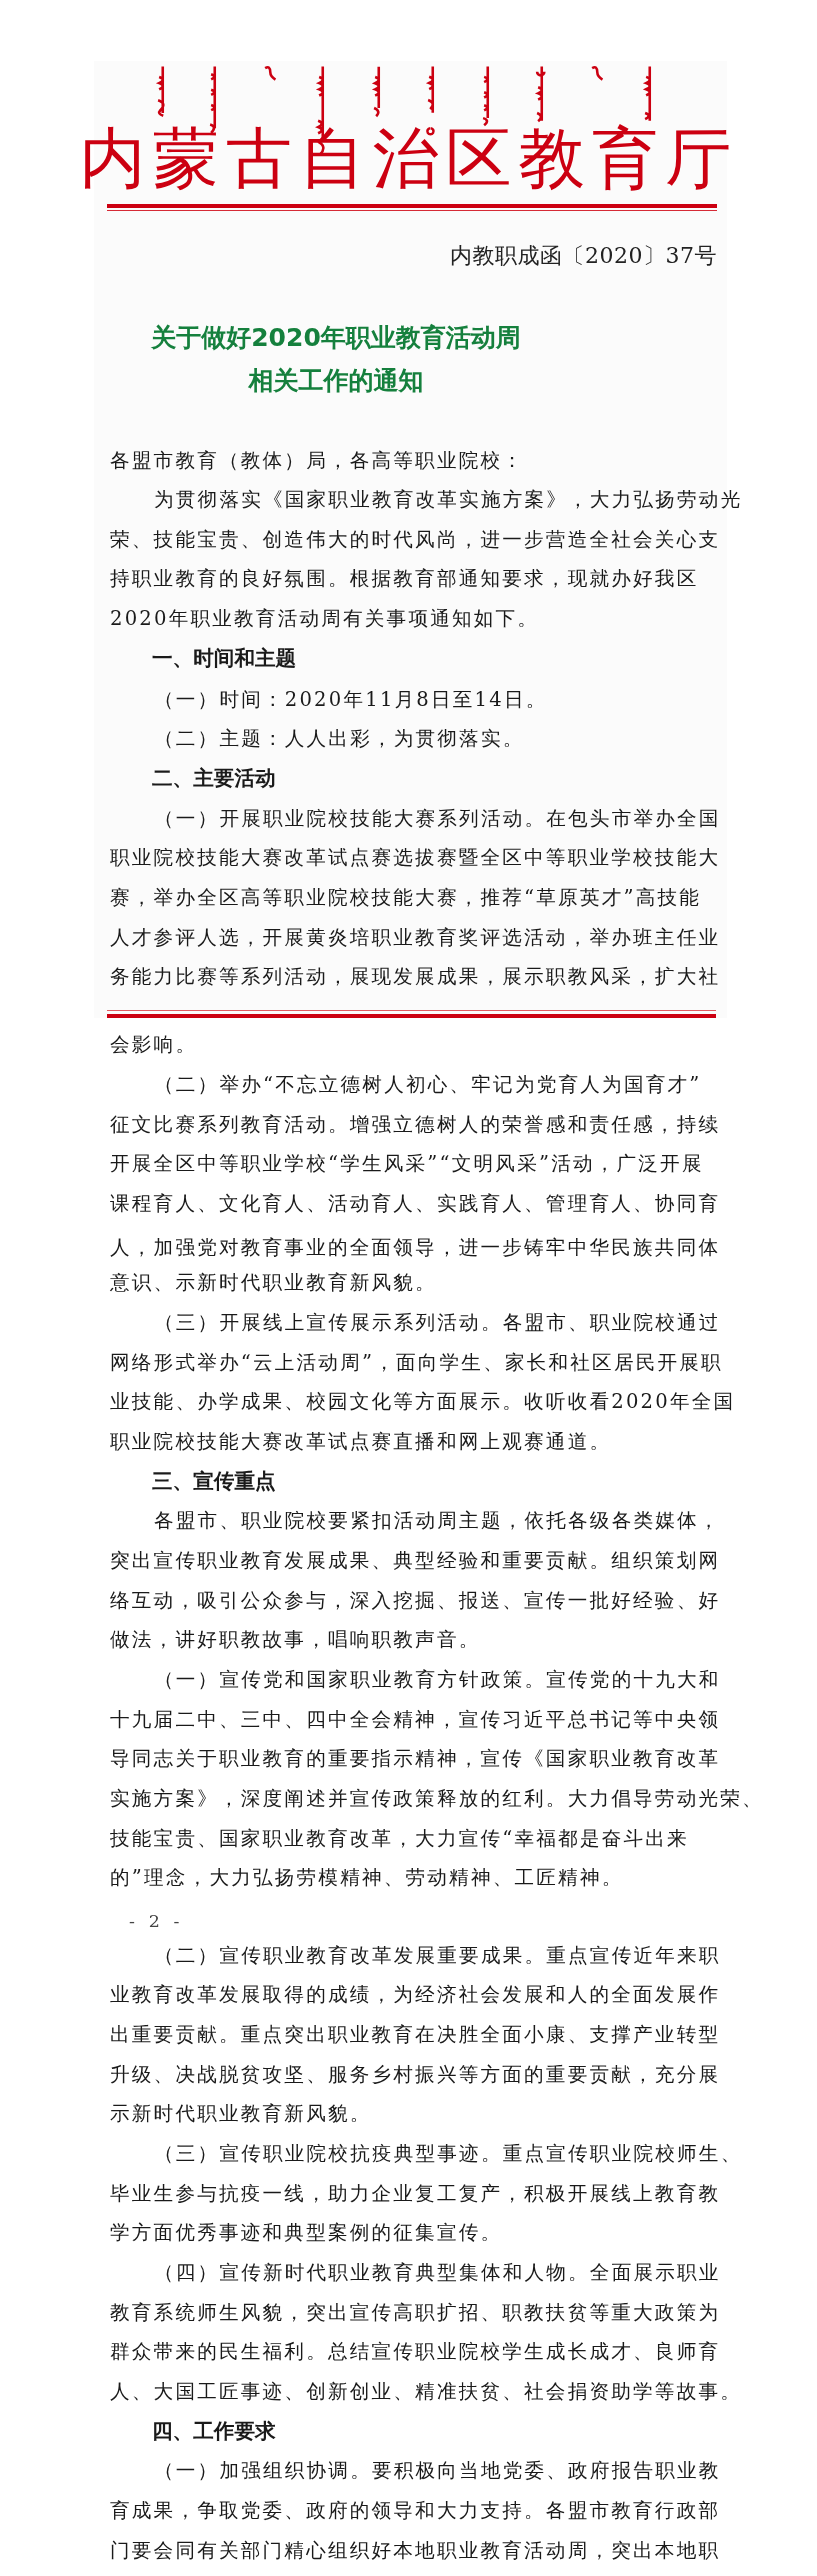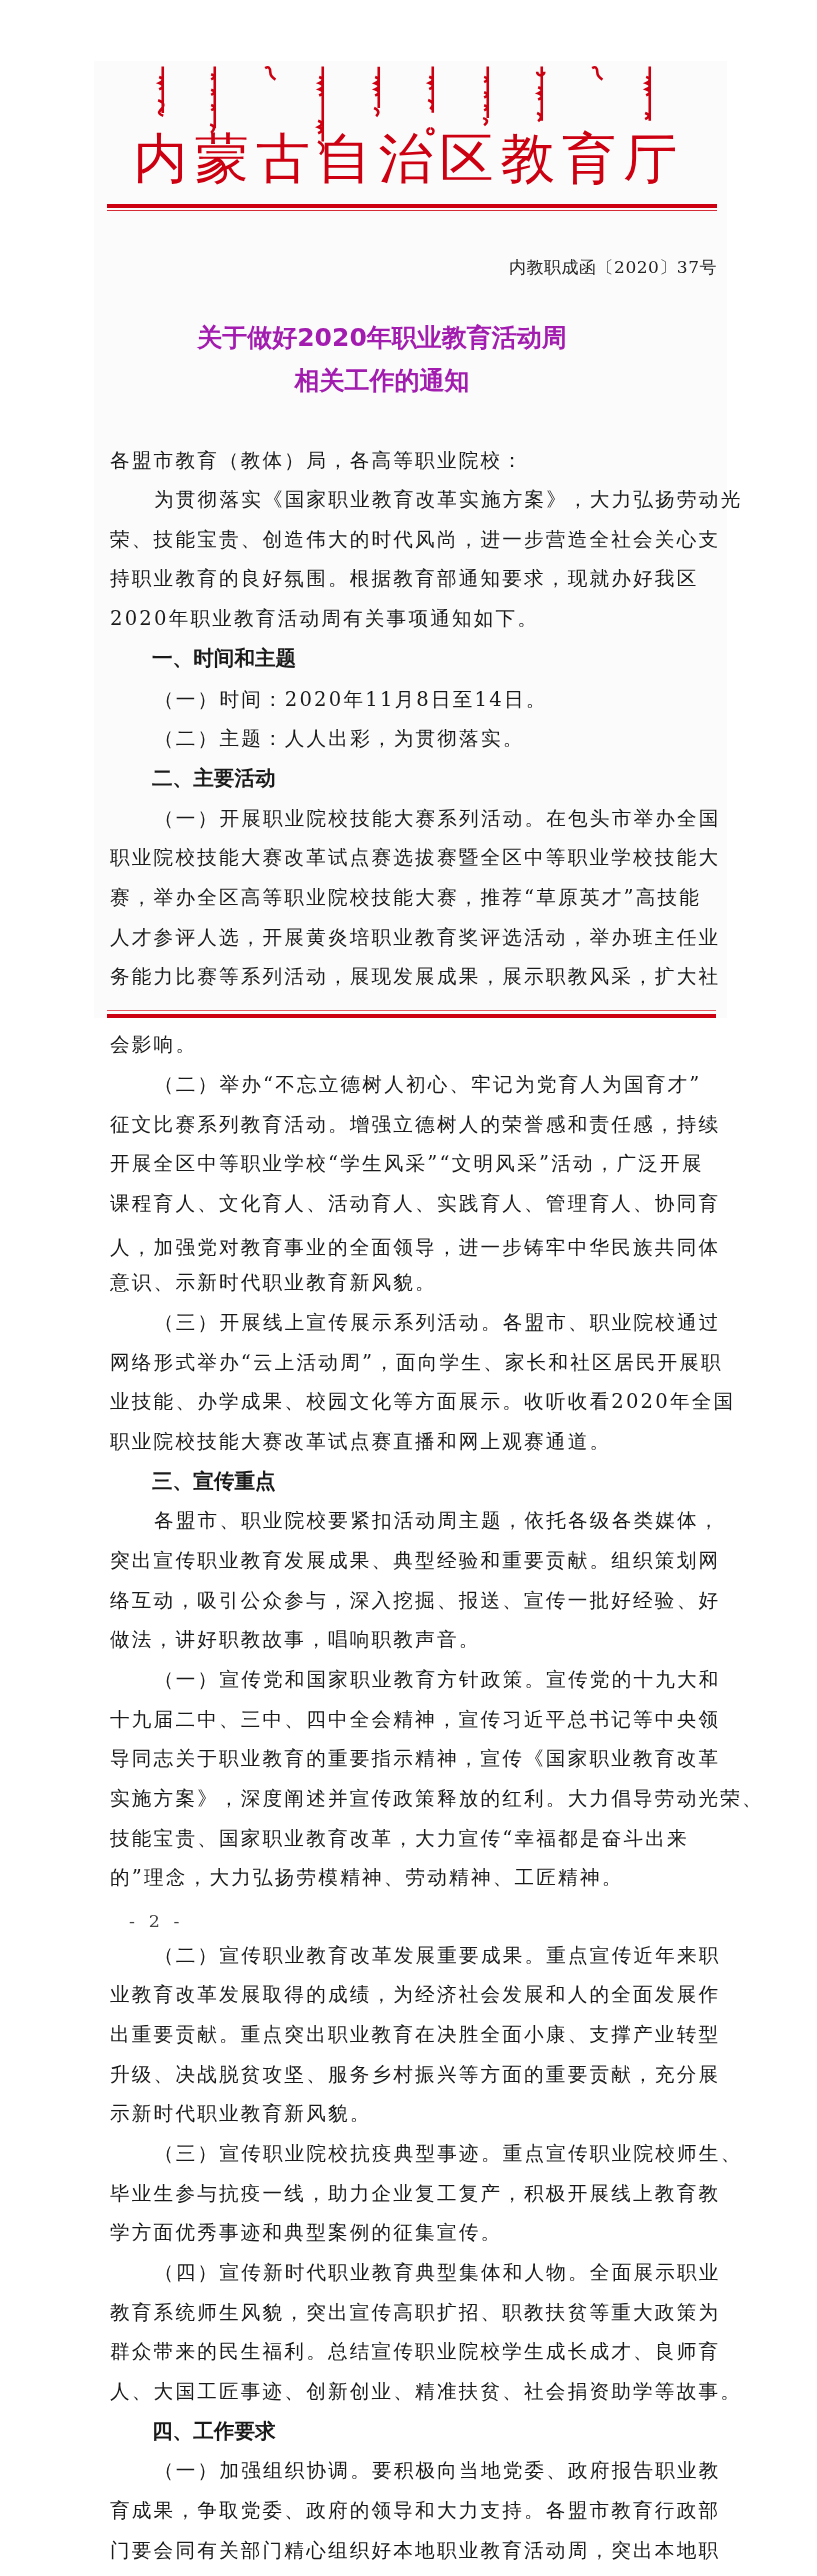--- a/index.html
+++ b/index.html
@@ -13,33 +13,33 @@
     position: absolute; left: 94px; top: 61px; width: 633px; height: 957px;
     background: #fbfbfb;
   }
   .mongol {
     position: absolute; top: 64px; left: 155px; width: 510px; height: 103px;
   }
   .mongol svg { position: absolute; top: 0; }
   .org-title {
     position: absolute; left: 0; width: 818px; top: 128px; height: 62px;
     text-align: center; color: #cc0011;
-    font-family: "DejaVu Serif", serif; font-size: 54px; line-height: 62px;
+    font-family: "DejaVu Serif", serif; font-size: 66px; line-height: 62px;
     letter-spacing: 7.2px; font-weight: normal;
   }
   .rule-thick { position: absolute; left: 107px; width: 610px; top: 204px; height: 3.6px; background: #cc0011; }
   .rule-thin  { position: absolute; left: 107px; width: 610px; top: 210px; height: 1px; background: #d62a36; }
   .doc-number {
-    position: absolute; right: 101px; top: 255px; height: 25px; line-height: 25px;
-    font-size: 17px; color: #222; letter-spacing: 0.5px;
+    position: absolute; right: 101px; top: 243px; height: 25px; line-height: 25px;
+    font-size: 22px; color: #222; letter-spacing: 0.5px;
   }
   .doc-title {
     position: absolute; left: 0; width: 672px; text-align: center;
     font-family: "DejaVu Sans", sans-serif; font-weight: bold;
-    font-size: 25px; height: 41px; line-height: 41px; color: #a21caf; margin-left: 46px;
+    font-size: 25px; height: 41px; line-height: 41px; color: #15803d;
   }
   .line {
     position: absolute; left: 110px; width: 608px;
     height: 31px; line-height: 31px; font-size: 19.6px; letter-spacing: 2.2px;
     white-space: nowrap; color: #1a1a1a;
   }
   .line.indent { left: 141px; width: 564px; margin-left: 13px; }
   .line.h { font-family: "DejaVu Sans", sans-serif; font-weight: bold; letter-spacing: 0; font-size: 20.6px; left: 152px; }
   .red-rule-a { position: absolute; left: 107px; width: 609px; top: 1010px; height: 1px; background: #e05a60; }
   .red-rule-b { position: absolute; left: 107px; width: 609px; top: 1014px; height: 3.6px; background: #cc0011; }

